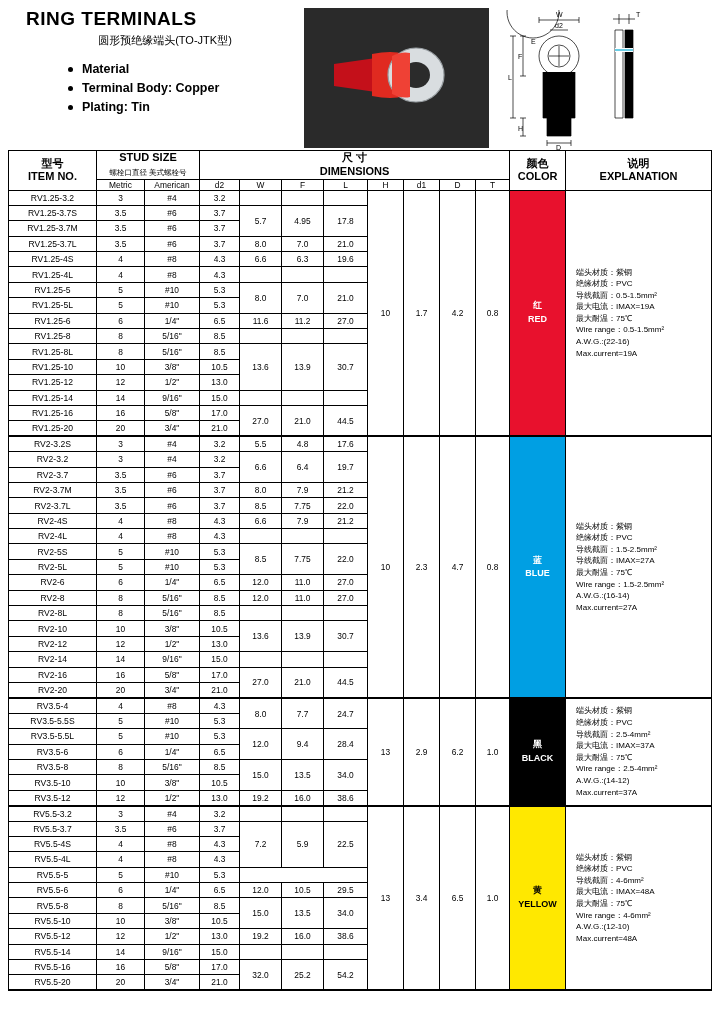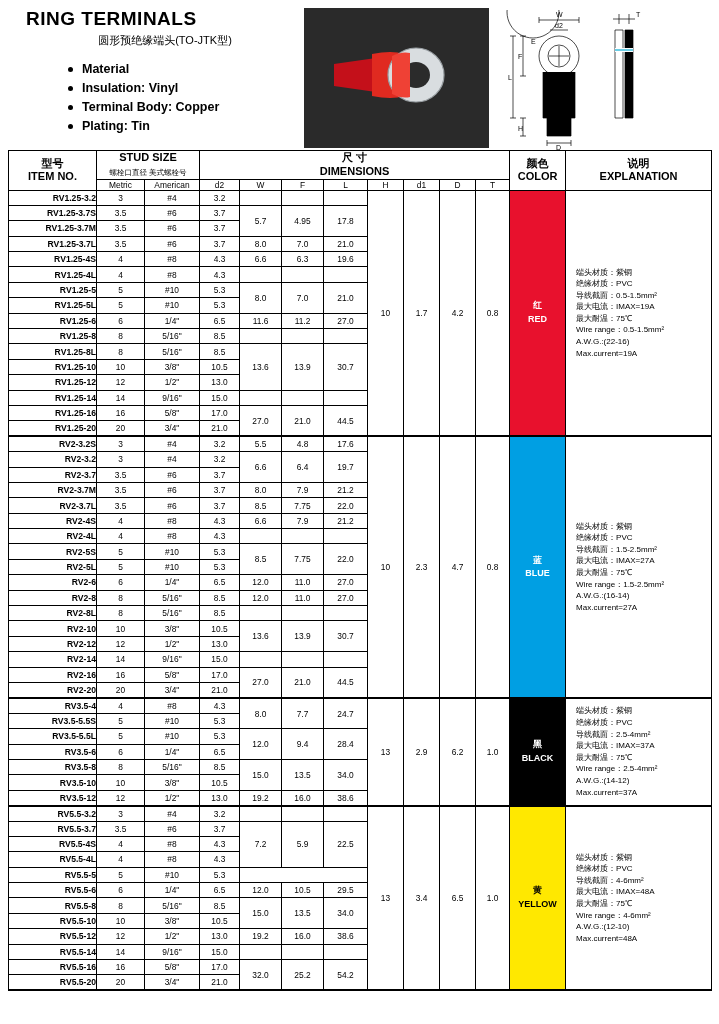--- a/index.html
+++ b/index.html
@@ -23,41 +23,40 @@
   .ring-img{position:absolute;left:28px;top:36px;width:128px;height:62px;}
   .hright{flex:1;position:relative;}
   .dwg{position:absolute;left:14px;top:4px;}
 
   
   table{border-collapse:collapse;width:703px;margin:0 8px;table-layout:fixed;}
   td,th{border:1px solid #000;font-size:8.4px;text-align:center;padding:0;}
   thead th{font-weight:normal;}
   .hdr-main{font-size:11px;font-weight:bold;line-height:1.25;margin-left:20px;}
   .hdr-sm{font-size:7.5px;font-weight:normal;}
-  .itemcol{font-weight:bold;font-size:8.6px;text-align:right;}
+  .itemcol{font-weight:normal;font-size:8.6px;text-align:center;}
   tbody tr{height:15.4px;}
   .red{background:#e8112d;}
   .blue{background:#009fe3;}
   .black{background:#000;}
   .yellow{background:#ffe800;}
   .colorcell{color:#fff;font-size:9px;font-weight:bold;line-height:1.5;}
   .colorcell.yellow{color:#000;}
   .expl{text-align:left;font-size:8px;line-height:1.45;padding:0 0 0 10px;vertical-align:middle;}
   .thickb{border-bottom:2px solid #000;}
 </style>
 </head>
 <body>
 
 <div class="header">
   <div class="hleft">
     <div class="title">RING TERMINALS</div>
     <div class="subtitle">圆形预绝缘端头(TO-JTK型)</div>
     <ul class="bullets">
       <li>Material</li>
-      <li>Insulation: Vinyl</li>
       <li>Terminal Body: Copper</li>
       <li>Plating: Tin</li>
     </ul>
   </div>
 
   <div class="photo">
     <svg class="ring-img" viewBox="0 0 128 62">
       <path d="M2,20 L58,12 L58,50 L2,42 Z" fill="#c4101a"></path>
       <path d="M40,10 Q60,6 72,10 L72,52 Q60,56 40,52 Z" fill="#e02a20"></path>
       <ellipse cx="84" cy="31" rx="28" ry="27" fill="#d9dde0"></ellipse>
@@ -330,21 +329,21 @@
         <td>17.6</td>
         <td rowspan="17">10</td>
         <td rowspan="17">2.3</td>
         <td rowspan="17">4.7</td>
         <td rowspan="17">0.8</td>
         <td rowspan="17" class="colorcell blue"><span>蓝</span><br><span>BLUE</span></td>
         <td rowspan="17" class="expl">
           <div>端头材质：紫铜</div>
           <div>绝缘材质：PVC</div>
           <div>导线截面：1.5-2.5mm²</div>
-          <div>最大电流：IMAX=27A</div>
+          <div>导线截面：IMAX=27A</div>
           <div>最大耐温：75℃</div>
           <div>Wire range：1.5-2.5mm²</div>
           <div>A.W.G.:(16-14)</div>
           <div>Max.current=27A</div>
         </td>
       </tr>
       <tr>
         <td class="itemcol">RV2-3.2</td>
         <td>3</td>
         <td>#4</td>

